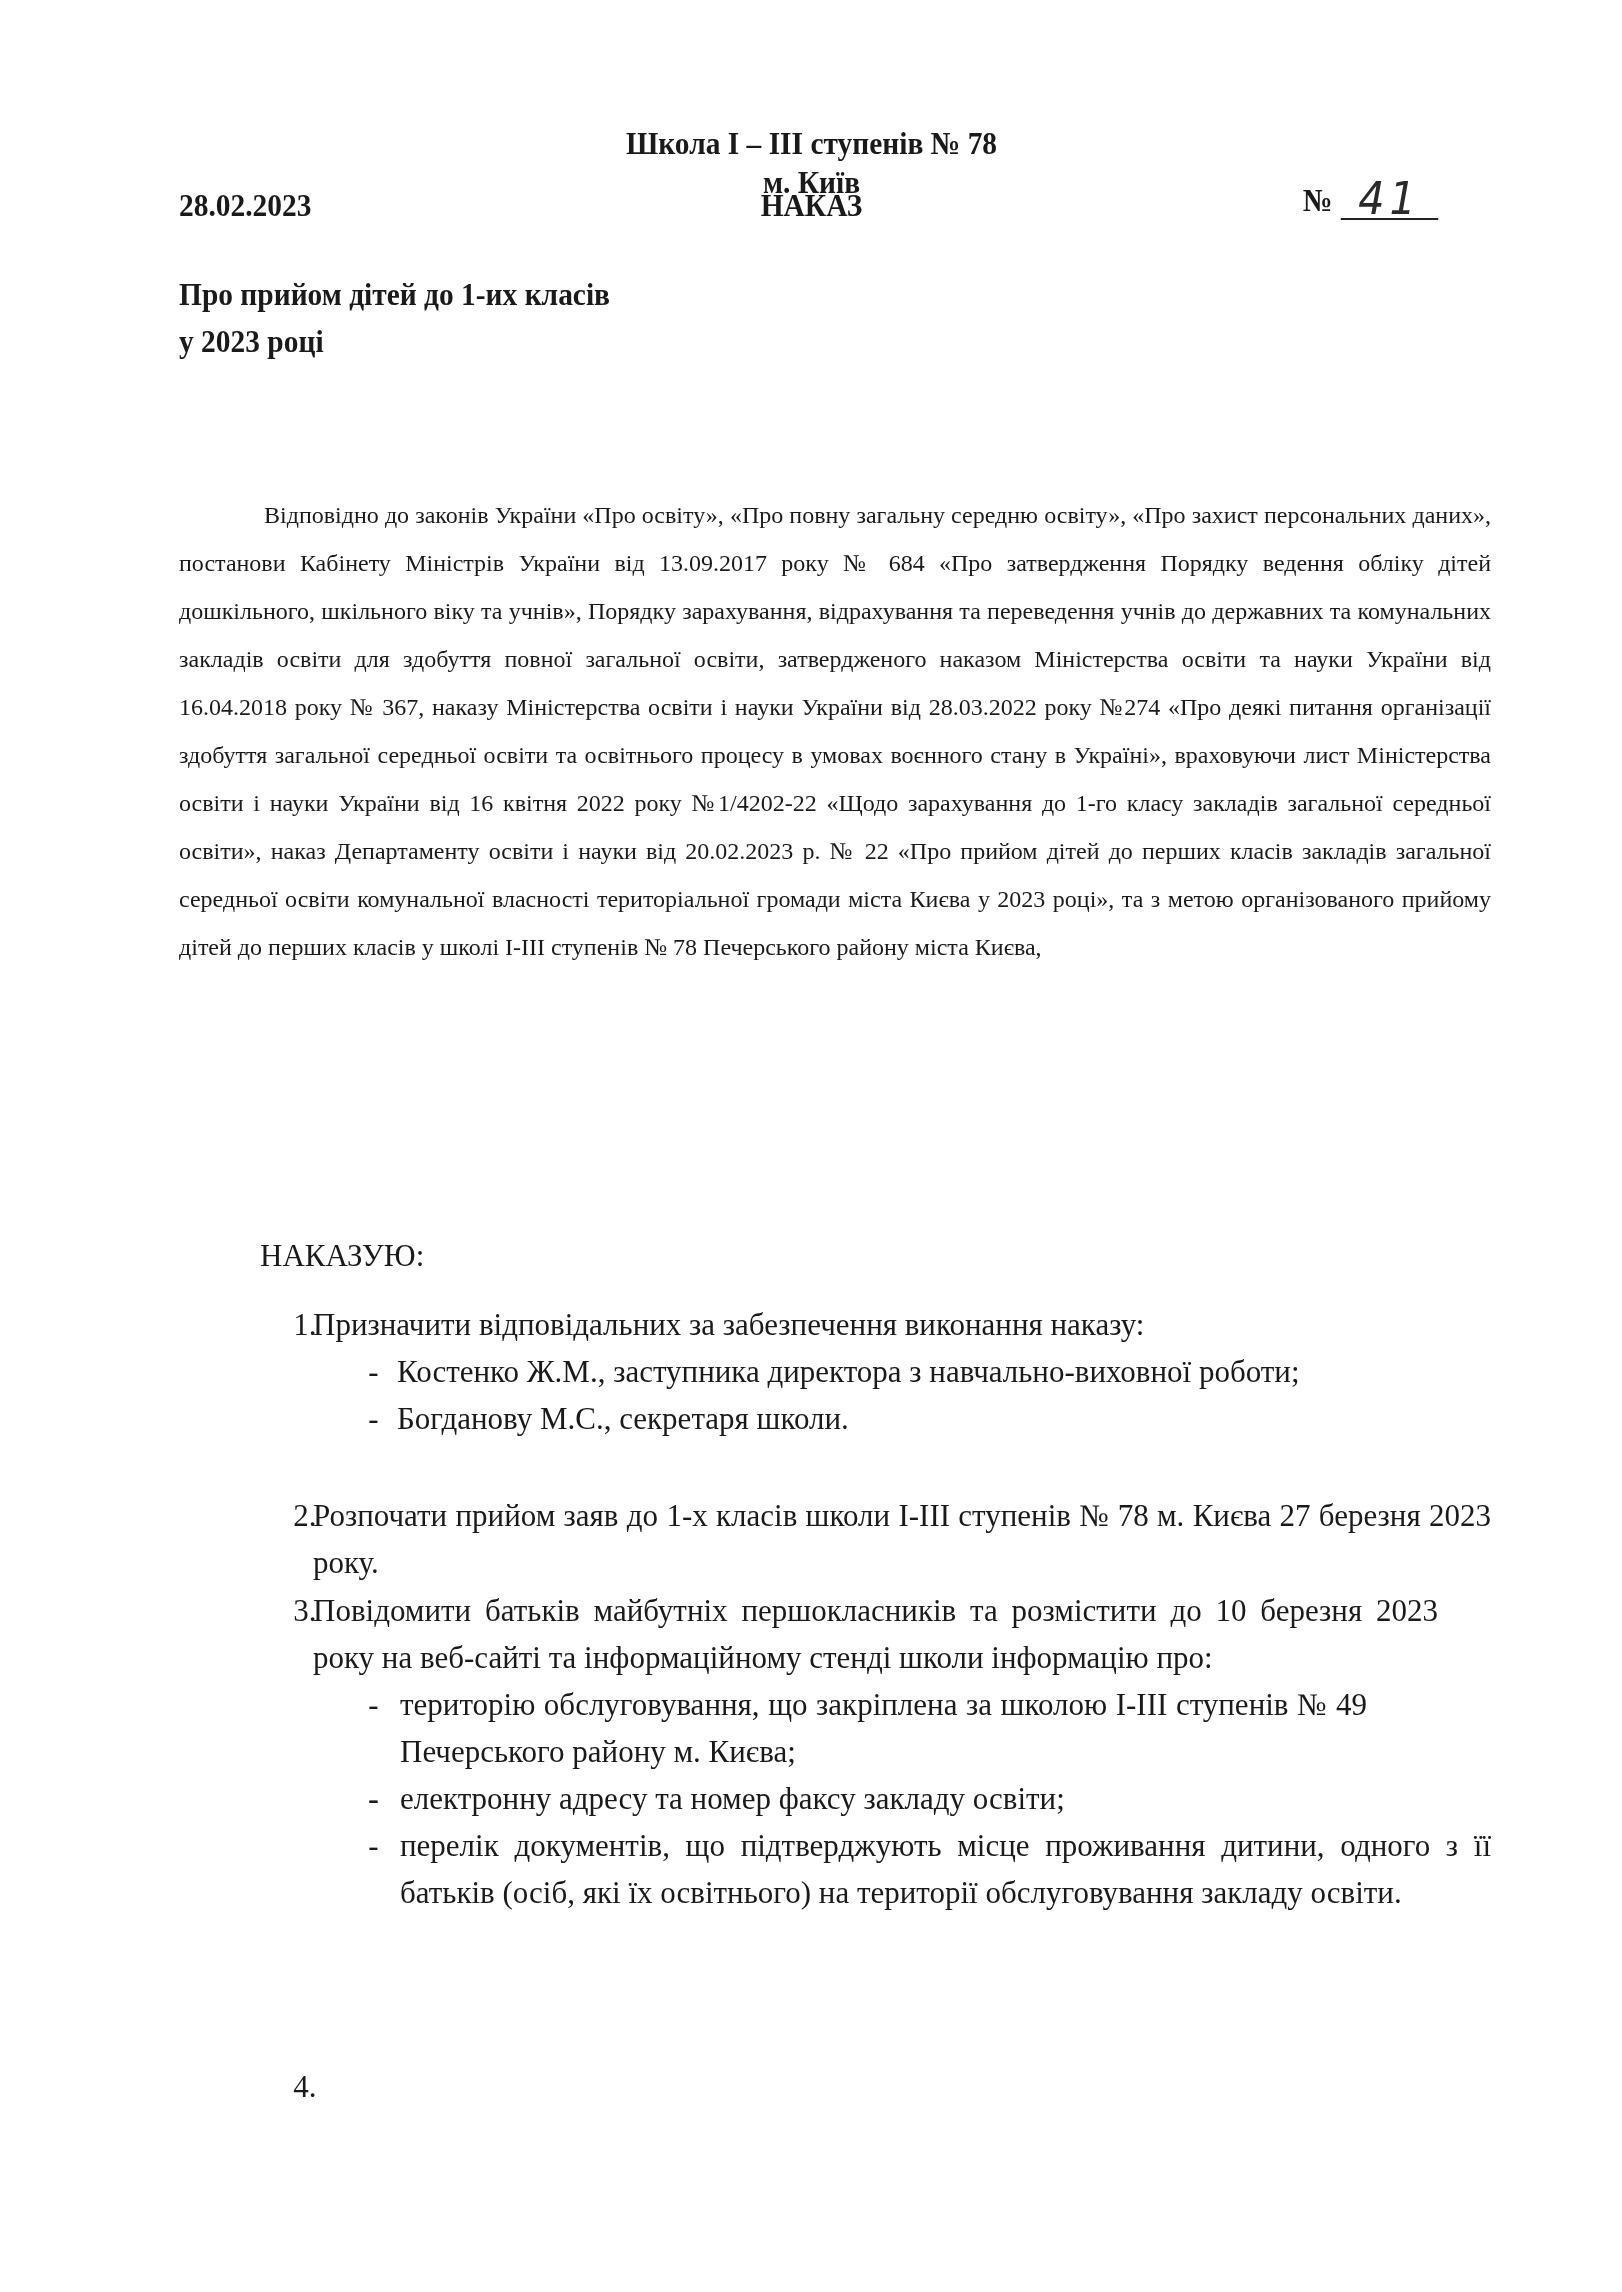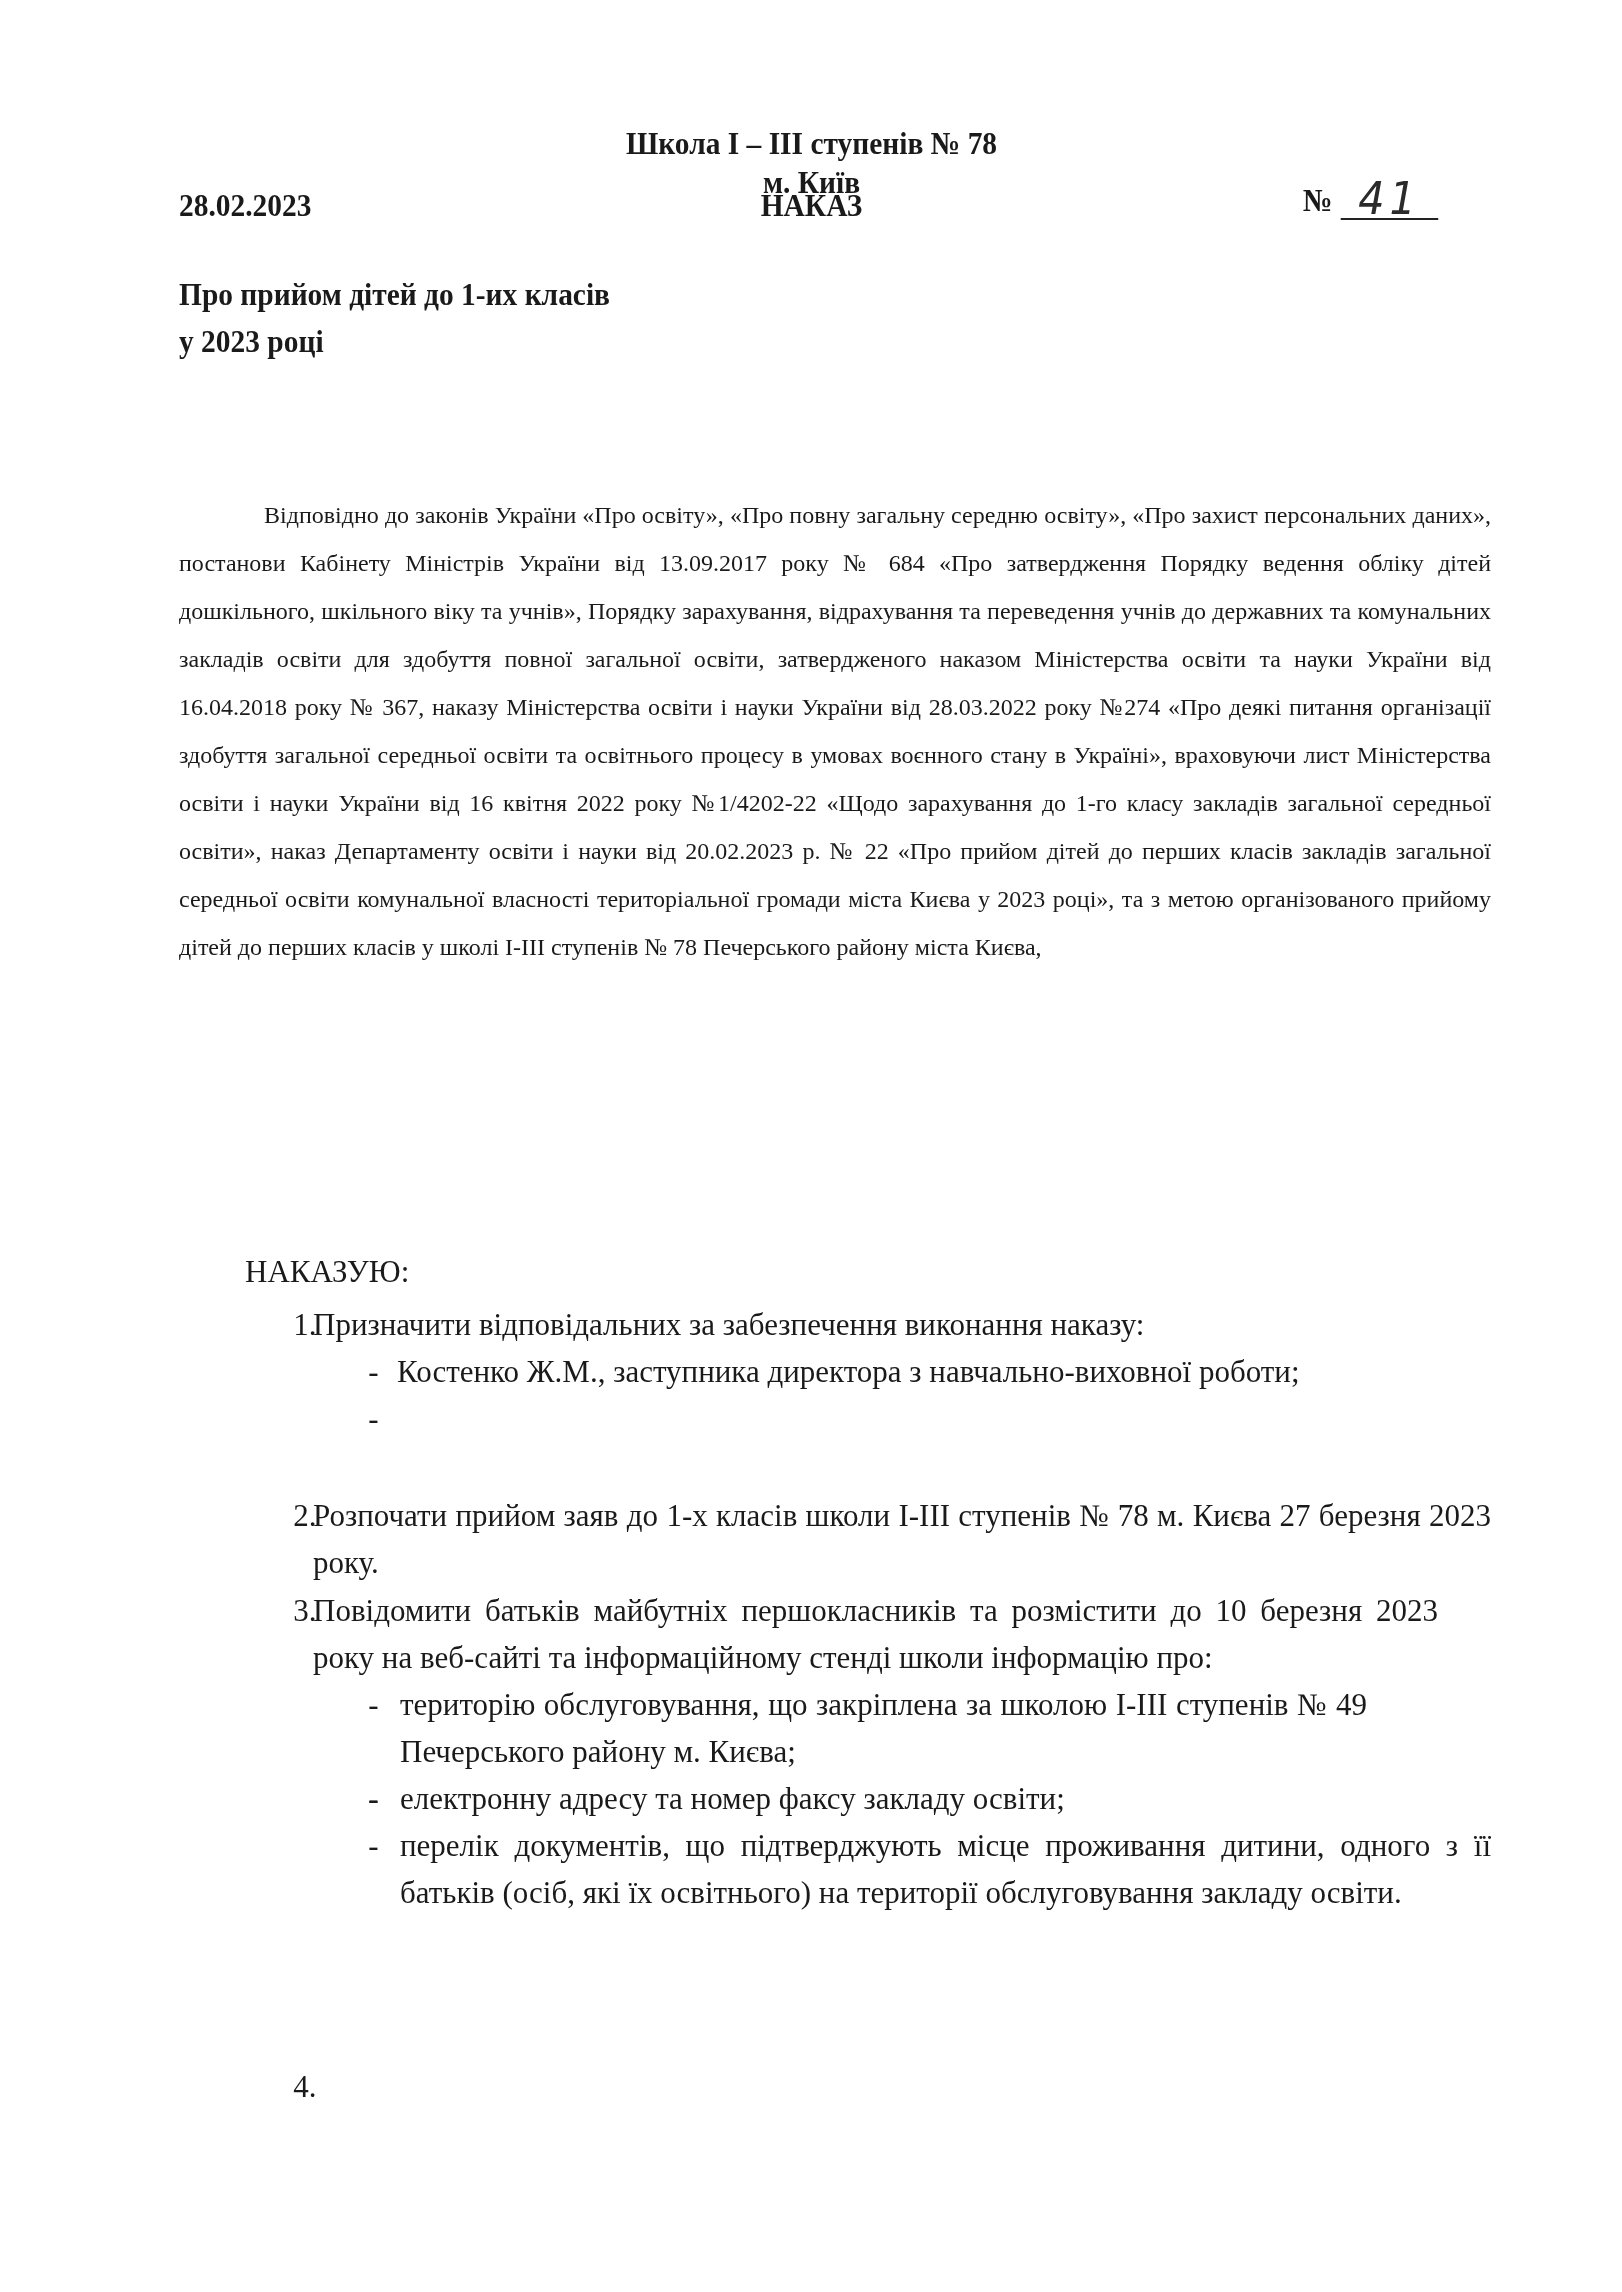--- a/index.html
+++ b/index.html
@@ -61,25 +61,24 @@
       left: 179px;
       width: 1312px;
       font-size: 24px;
       line-height: 48px;
       text-align: justify;
     }
     #preamble { top: 491px; text-indent: 85px; }
 
     #order-word {
       position: absolute;
-      left: 245px;
+      left: 260px;
       top: 1232px;
       font-size: 31px;
       line-height: 47px;
-      margin-top: 16px;
     }
 
     .item {
       position: absolute;
       left: 313px;
       width: 1178px;
       font-size: 31px;
       line-height: 47px;
     }
     .item-num {
@@ -135,20 +134,21 @@
   <div id="item-1" class="item">
     <span class="item-num">1.</span>
     <div class="item-text">Призначити відповідальних за забезпечення виконання наказу:</div>
     <ul class="sub-list">
       <li class="sub-item">
         <span class="sub-dash">-</span>
         <span>Костенко Ж.М., заступника директора з навчально-виховної роботи;</span>
       </li>
       <li class="sub-item">
         <span class="sub-dash">-</span>
+        <span>Богданову М.С., секретаря школи.</span>
       </li>
     </ul>
   </div>
 
   <div id="item-2" class="item">
     <span class="item-num">2.</span>
     <div class="item-text">Розпочати прийом заяв до 1-х класів школи І-ІІІ ступенів № 78 м. Києва 27 березня 2023 року.</div>
   </div>
 
   <div id="item-3" class="item">

